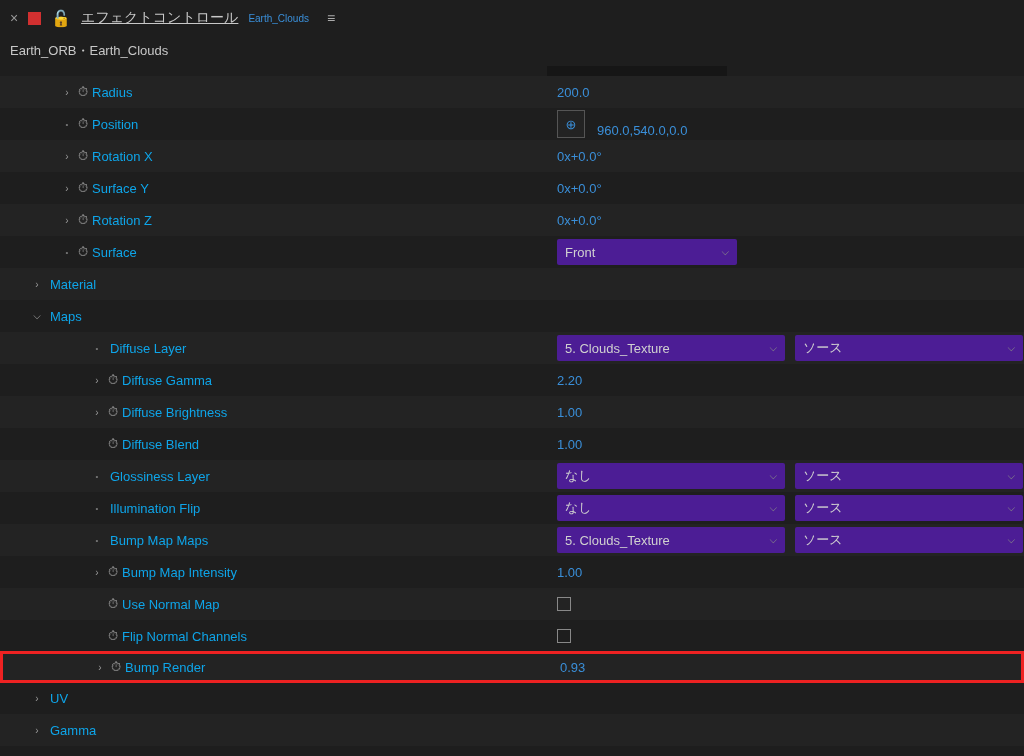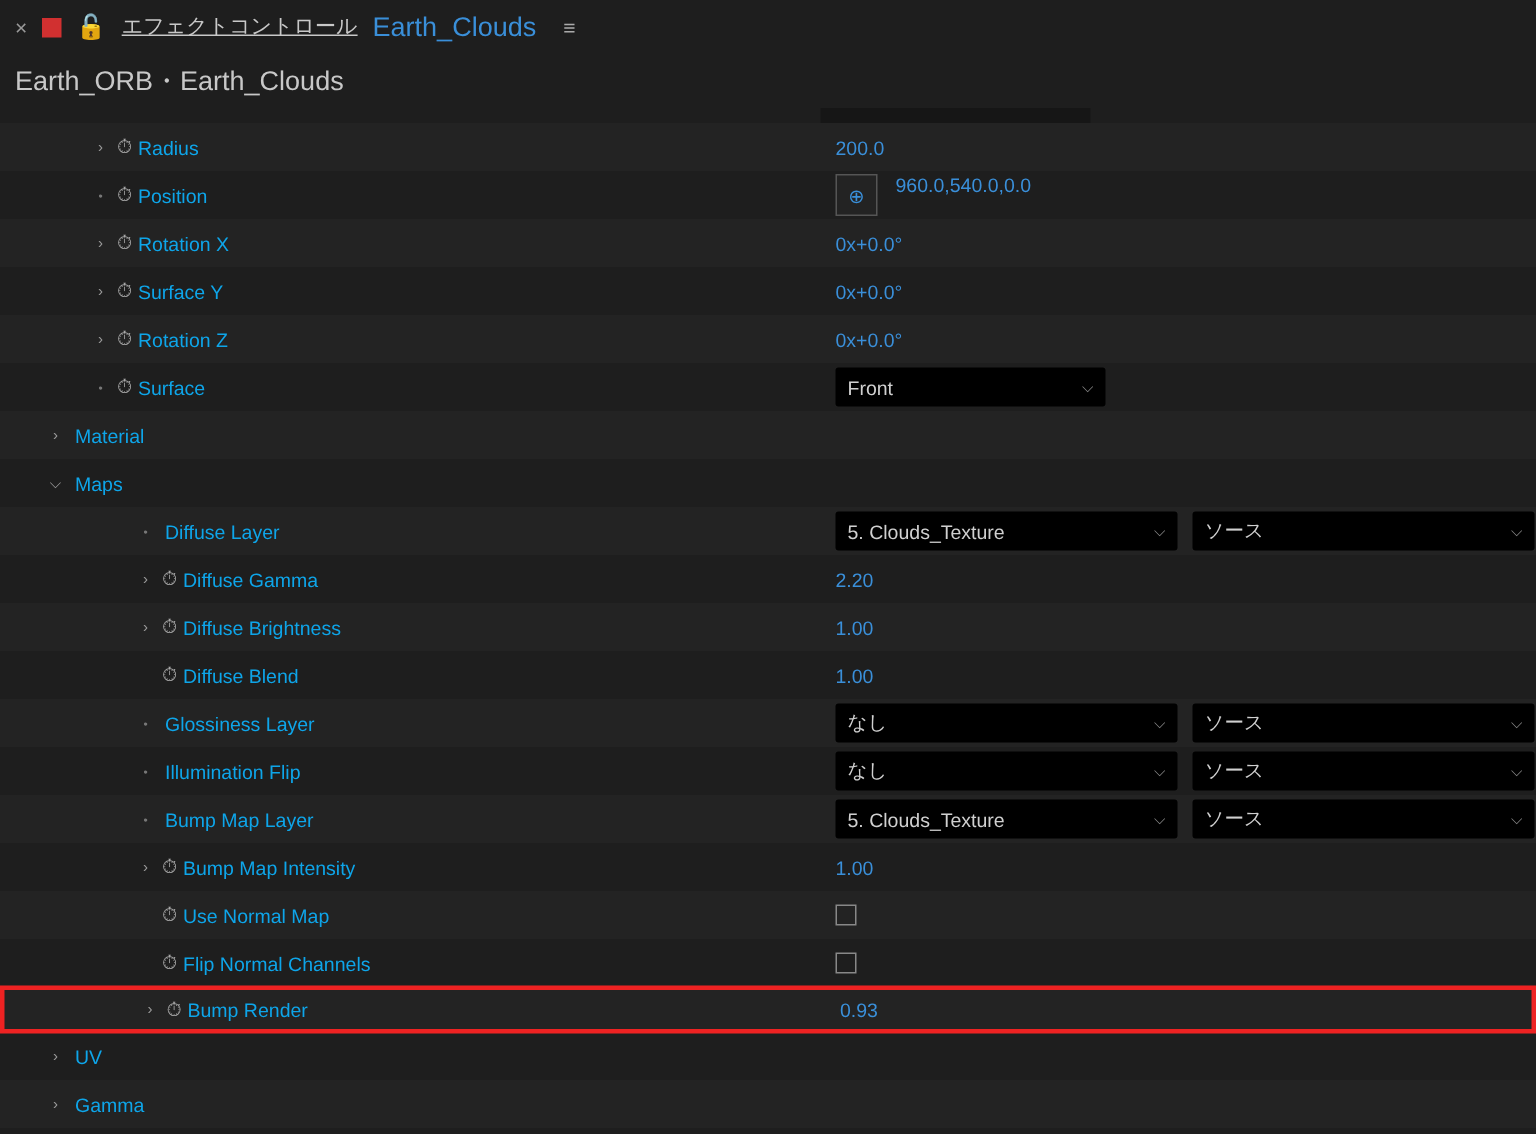--- a/index.html
+++ b/index.html
@@ -17,45 +17,45 @@
     align-items: center;
     padding: 4px 10px;
     height: 36px;
     background: #1e1e1e;
     gap: 10px;
   }
   .close-x { color: #999; font-size: 14px; cursor: pointer; }
   .red-square { width: 13px; height: 13px; background: #d13030; }
   .lock-icon { color: #aaa; font-size: 16px; }
   .panel-title { color: #c8c8c8; font-size: 14px; text-decoration: underline; }
-  .panel-title-link { color: #3a8fd9; font-size: 18px; }
+  .panel-title-link { color: #3a8fd9; font-size: 10px; }
   .hamburger { margin-left: 8px; color: #aaa; font-size: 14px; }
   .breadcrumb {
     padding: 6px 10px 6px 10px;
     color: #c8c8c8;
-    font-size: 18px;
+    font-size: 13px;
   }
   .props { }
   .row {
     display: flex;
     align-items: center;
     height: 32px;
     padding-left: 10px;
   }
   .row:nth-child(odd) { background: #232323; }
   .row:nth-child(even) { background: #1e1e1e; }
   .cell-left {
     width: 547px;
     display: flex;
     align-items: center;
   }
   .cell-right {
     flex: 1;
     display: flex;
-    align-items: flex-start;
+    align-items: flex-end;
     gap: 6px;
   }
   .twisty {
     width: 14px;
     display: inline-flex;
     justify-content: center;
     color: #999;
     font-size: 10px;
   }
   .twisty-empty { width: 14px; display:inline-block; }
@@ -72,21 +72,21 @@
     justify-content: center;
     color: #777;
     font-size: 8px;
   }
   .prop-label { color: #0ea5e9; }
   .indent-0 { padding-left: 20px; }
   .indent-1 { padding-left: 50px; }
   .indent-2 { padding-left: 80px; }
   .val-link { color: #3a8fd9; cursor: pointer; }
   .dropdown {
-    background: #000000;
+    background: #4c1d95;
     color: #d0d0d0;
     border: none;
     padding: 4px 8px;
     height: 26px;
     display: flex;
     align-items: center;
     justify-content: space-between;
     border-radius: 2px;
     cursor: pointer;
   }
@@ -303,21 +303,21 @@
       <div class="dropdown dd-src">
         <span>ソース</span>
         <span class="caret">⌵</span>
       </div>
     </div>
   </div>
 
   <div class="row">
     <div class="cell-left indent-2">
       <span class="dot">•</span>
-      <span class="prop-label" style="margin-left:6px">Bump Map Layer</span>
+      <span class="prop-label" style="margin-left:6px">Bump Map Maps</span>
     </div>
     <div class="cell-right">
       <div class="dropdown dd-wide">
         <span>5. Clouds_Texture</span>
         <span class="caret">⌵</span>
       </div>
       <div class="dropdown dd-src">
         <span>ソース</span>
         <span class="caret">⌵</span>
       </div>

